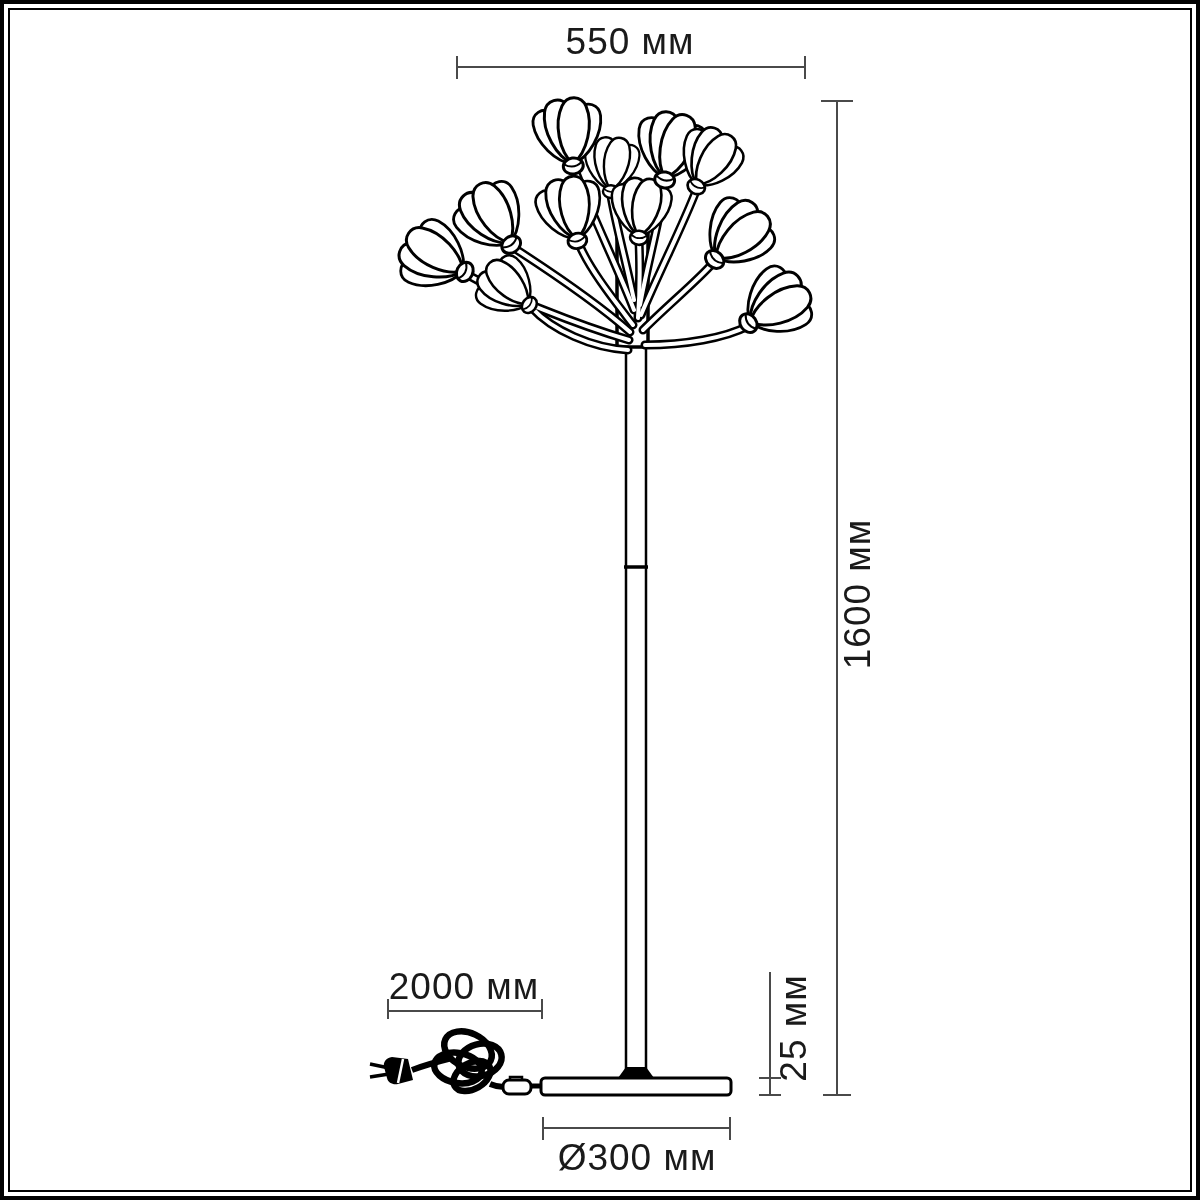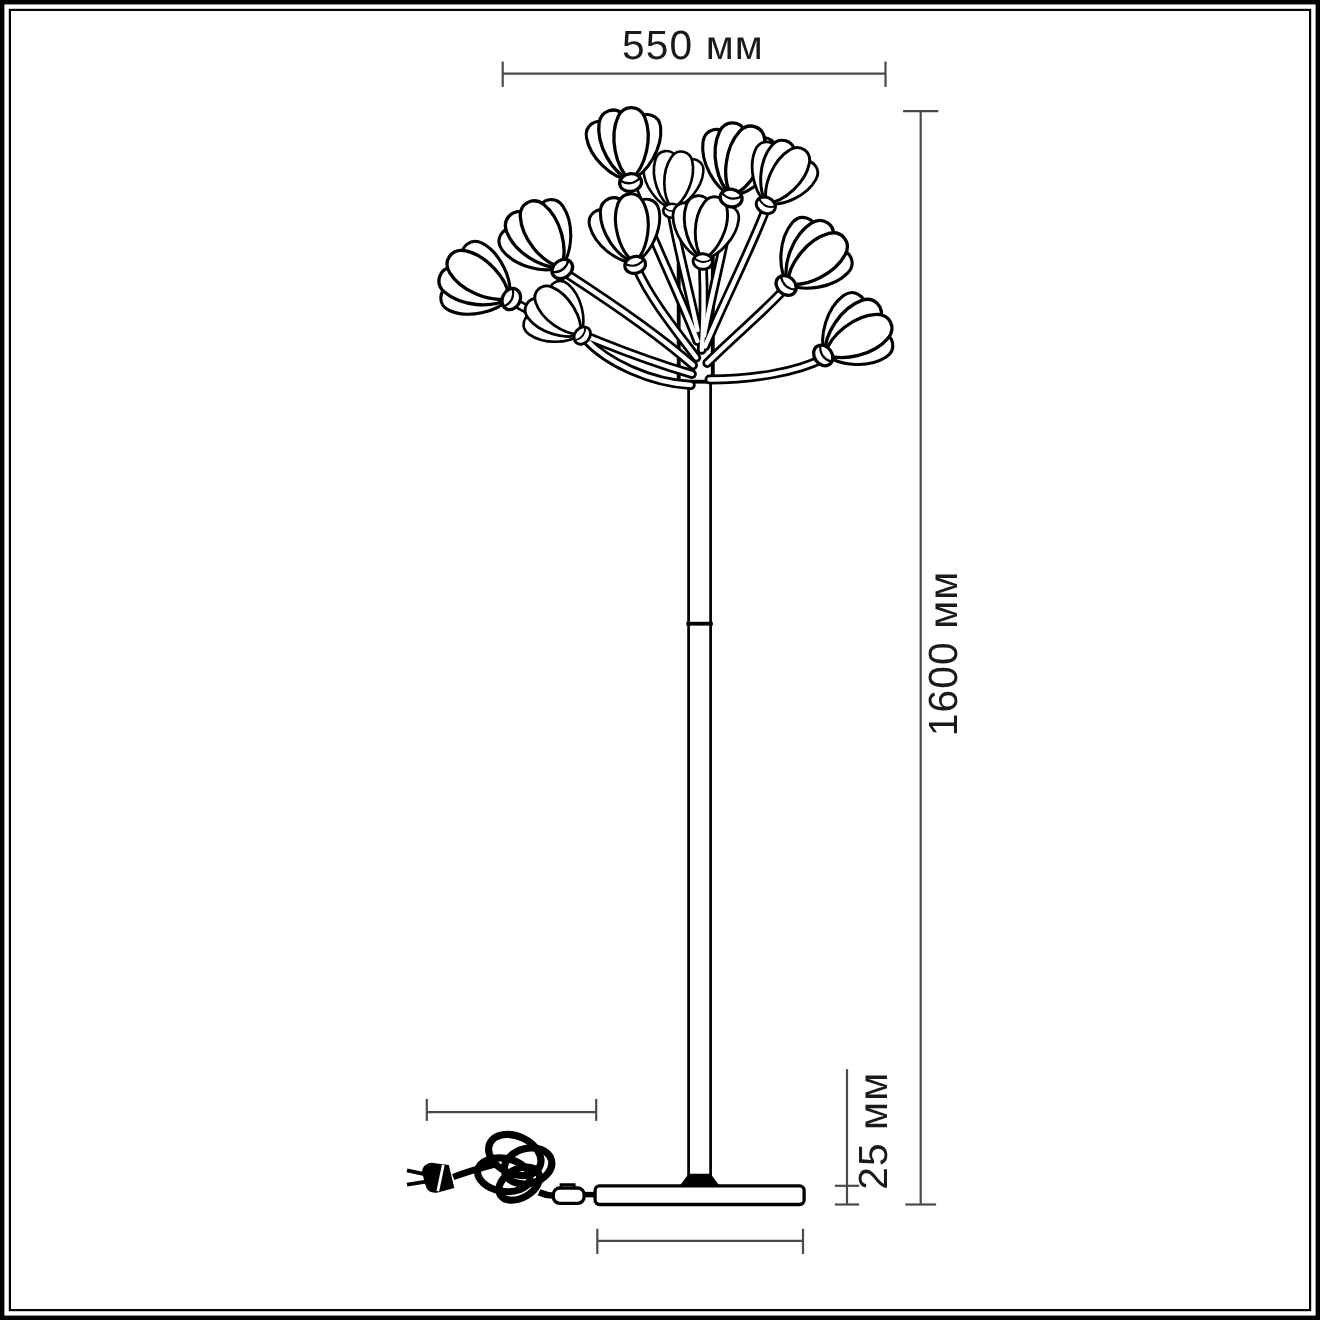--- a/index.html
+++ b/index.html
@@ -154,19 +154,21 @@
           <line x1="403" y1="1059" x2="398" y2="1083" stroke="#fff" stroke-width="2.5"></line>
         </g>
       </g>
     </g>
   </svg>
 
   <div class="dim-label" style="left:630px;top:42px;">550 мм</div>
 
   <div class="dim-label vert" style="left:858px;top:594px;">1600 мм</div>
 
+  <div class="dim-label" style="left:464px;top:987px;">2000 мм</div>
 
   <div class="dim-label vert" style="left:794px;top:1028px;">25 мм</div>
 
+  <div class="dim-label" style="left:637px;top:1158px;">Ø300 мм</div>
 </div>
 
 <div class="frame-outer"></div>
 <div class="frame-inner"></div>
 
 </body></html>

